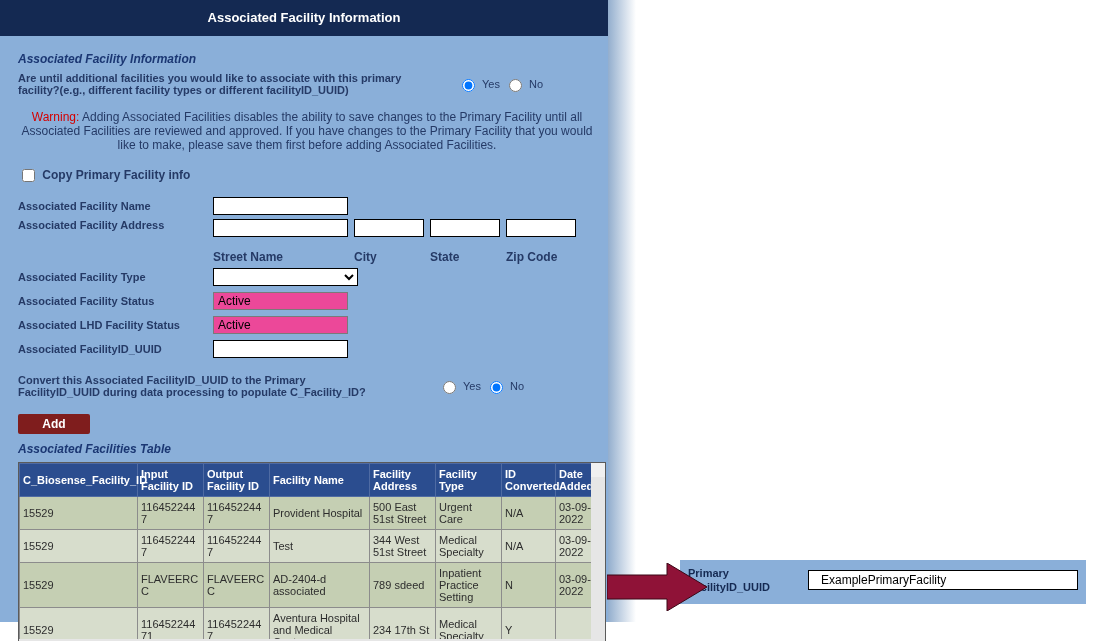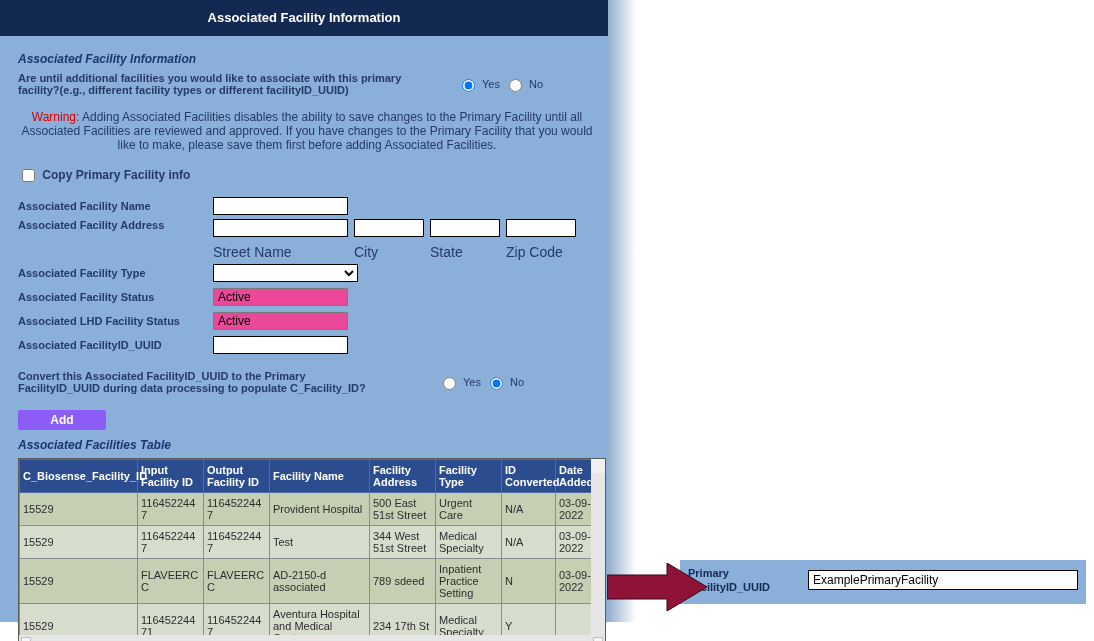--- a/index.html
+++ b/index.html
@@ -72,35 +72,35 @@
     width: 145px; height: 18px; border: 1px solid #000; background: #fff;
   }
   .readonly {
     background: #ec4899;
     border: 1px solid #7a7a7a;
     width: 135px; height: 18px; padding: 0 4px; font-size: 12px;
     line-height: 16px;
   }
   .addr-group { display: flex; gap: 6px; }
   .addr-block { display: flex; flex-direction: column; }
-  .addr-sublabel { color: #253a66; font-size: 14px; font-weight: normal; margin-top: 7px; }
+  .addr-sublabel { color: #253a66; font-size: 12px; font-weight: bold; margin-top: 13px; }
 
   .convert-block { margin-top: 14px; display: flex; align-items: center; }
   .convert-block .question { max-width: 370px; }
 
   .radios { margin-left: 8px; display: flex; align-items: center; gap: 4px; color: #253a66; font-size: 11px; }
   .radios input { vertical-align: middle; }
 
   .add-btn {
     display: inline-block;
     margin-top: 16px;
-    background: #8b5cf6;
+    background: #7f1d1d;
     color: #fff;
     border: none;
-    width: 88px; height: 20px;
+    width: 72px; height: 20px;
     font-weight: bold; font-size: 12px;
     cursor: pointer;
     border-radius: 2px;
   }
 
   .table-title { margin-top: 8px; }
 
   .table-wrap {
     margin-top: 4px;
     width: 588px;
@@ -164,21 +164,21 @@
   .callout-inner {
     display: flex; align-items: center;
     padding: 6px 8px;
   }
   .callout-label {
     color: #142952; font-weight: bold; font-size: 11px;
     width: 120px; line-height: 14px;
   }
   .callout-input {
     flex: 1; border: 1px solid #000; background: #fff; height: 20px;
-    font-size: 12px; padding: 0 4px;
+    font-size: 12px; padding: 0 12px;
   }
 </style>
 </head>
 <body>
 
 <div class="stage">
   <div class="panel">
     <div class="title-bar">
       <span>Associated Facility Information</span>
     </div>
@@ -310,21 +310,21 @@
                 <td>Test</td>
                 <td>344 West 51st Street</td>
                 <td>Medical Specialty</td>
                 <td>N/A</td>
                 <td>03-09-2022</td>
               </tr>
               <tr>
                 <td>15529</td>
                 <td>FLAVEERCC</td>
                 <td>FLAVEERCC</td>
-                <td>AD-2150-d associated</td>
+                <td>AD-2404-d associated</td>
                 <td>789 sdeed</td>
                 <td>Inpatient Practice Setting</td>
                 <td>N</td>
                 <td>03-09-2022</td>
               </tr>
               <tr class="alt">
                 <td>15529</td>
                 <td>11645224471</td>
                 <td>1164522447</td>
                 <td>Aventura Hospital and Medical Center</td>

